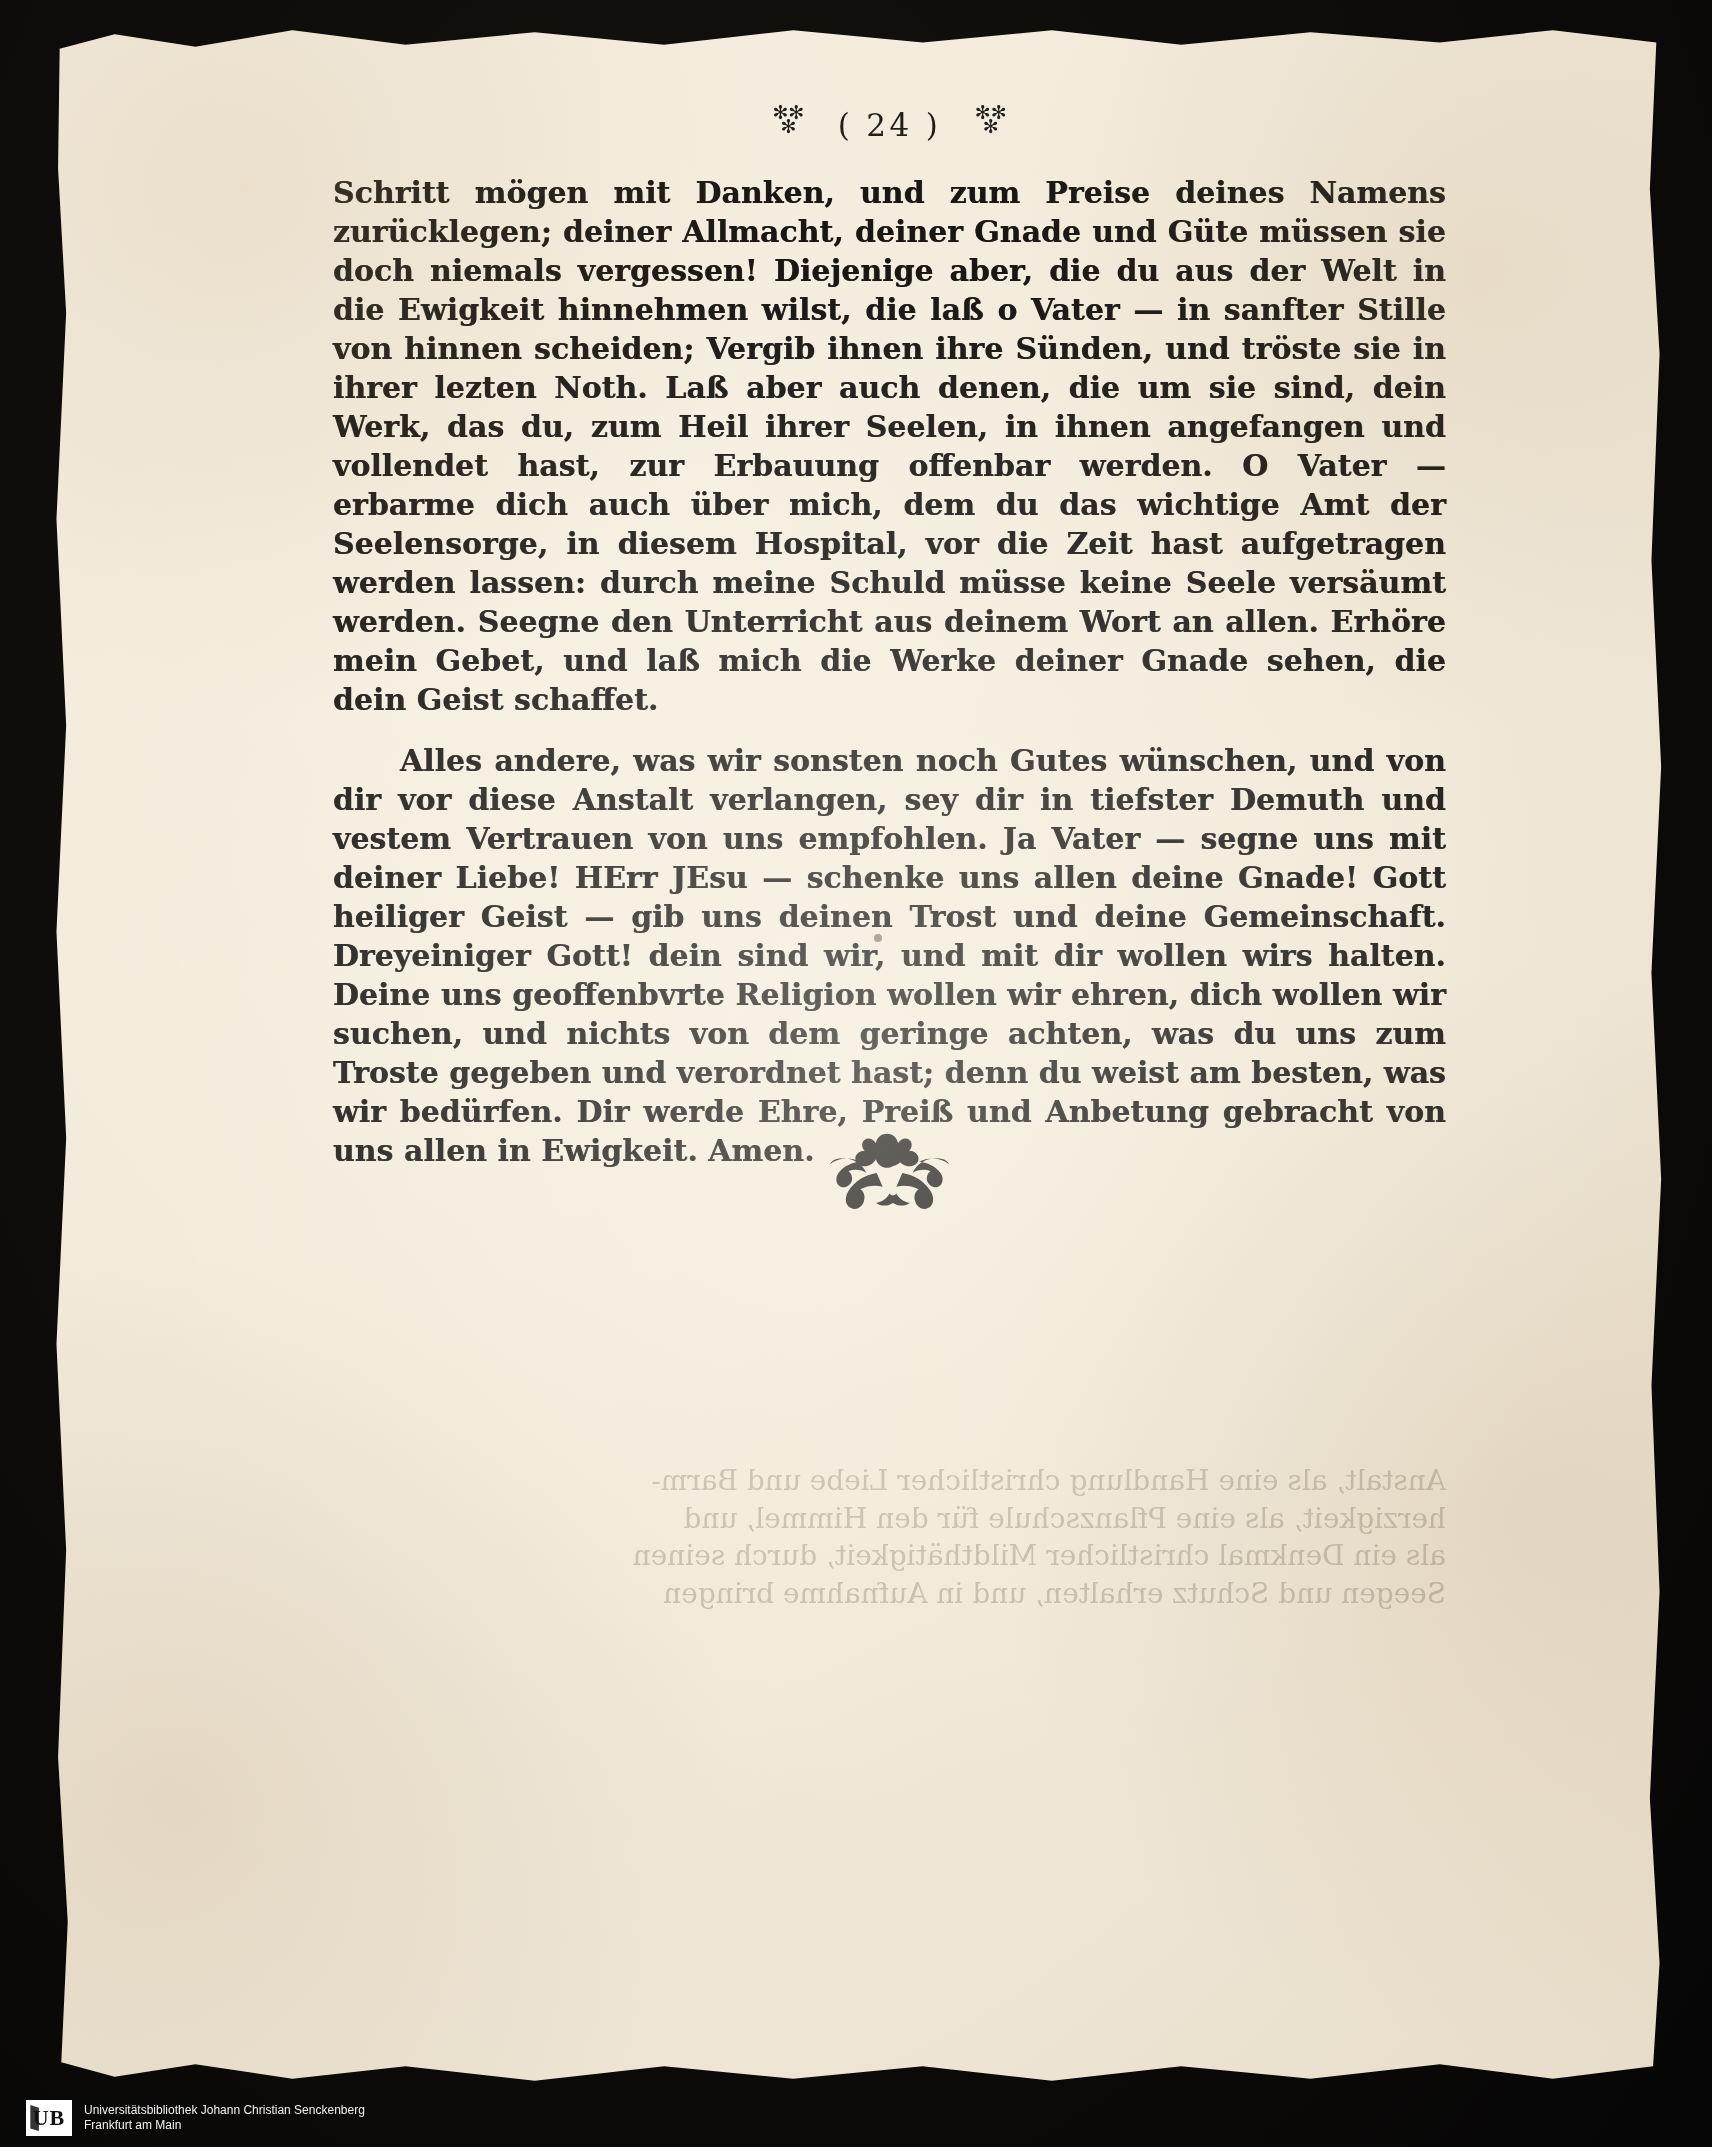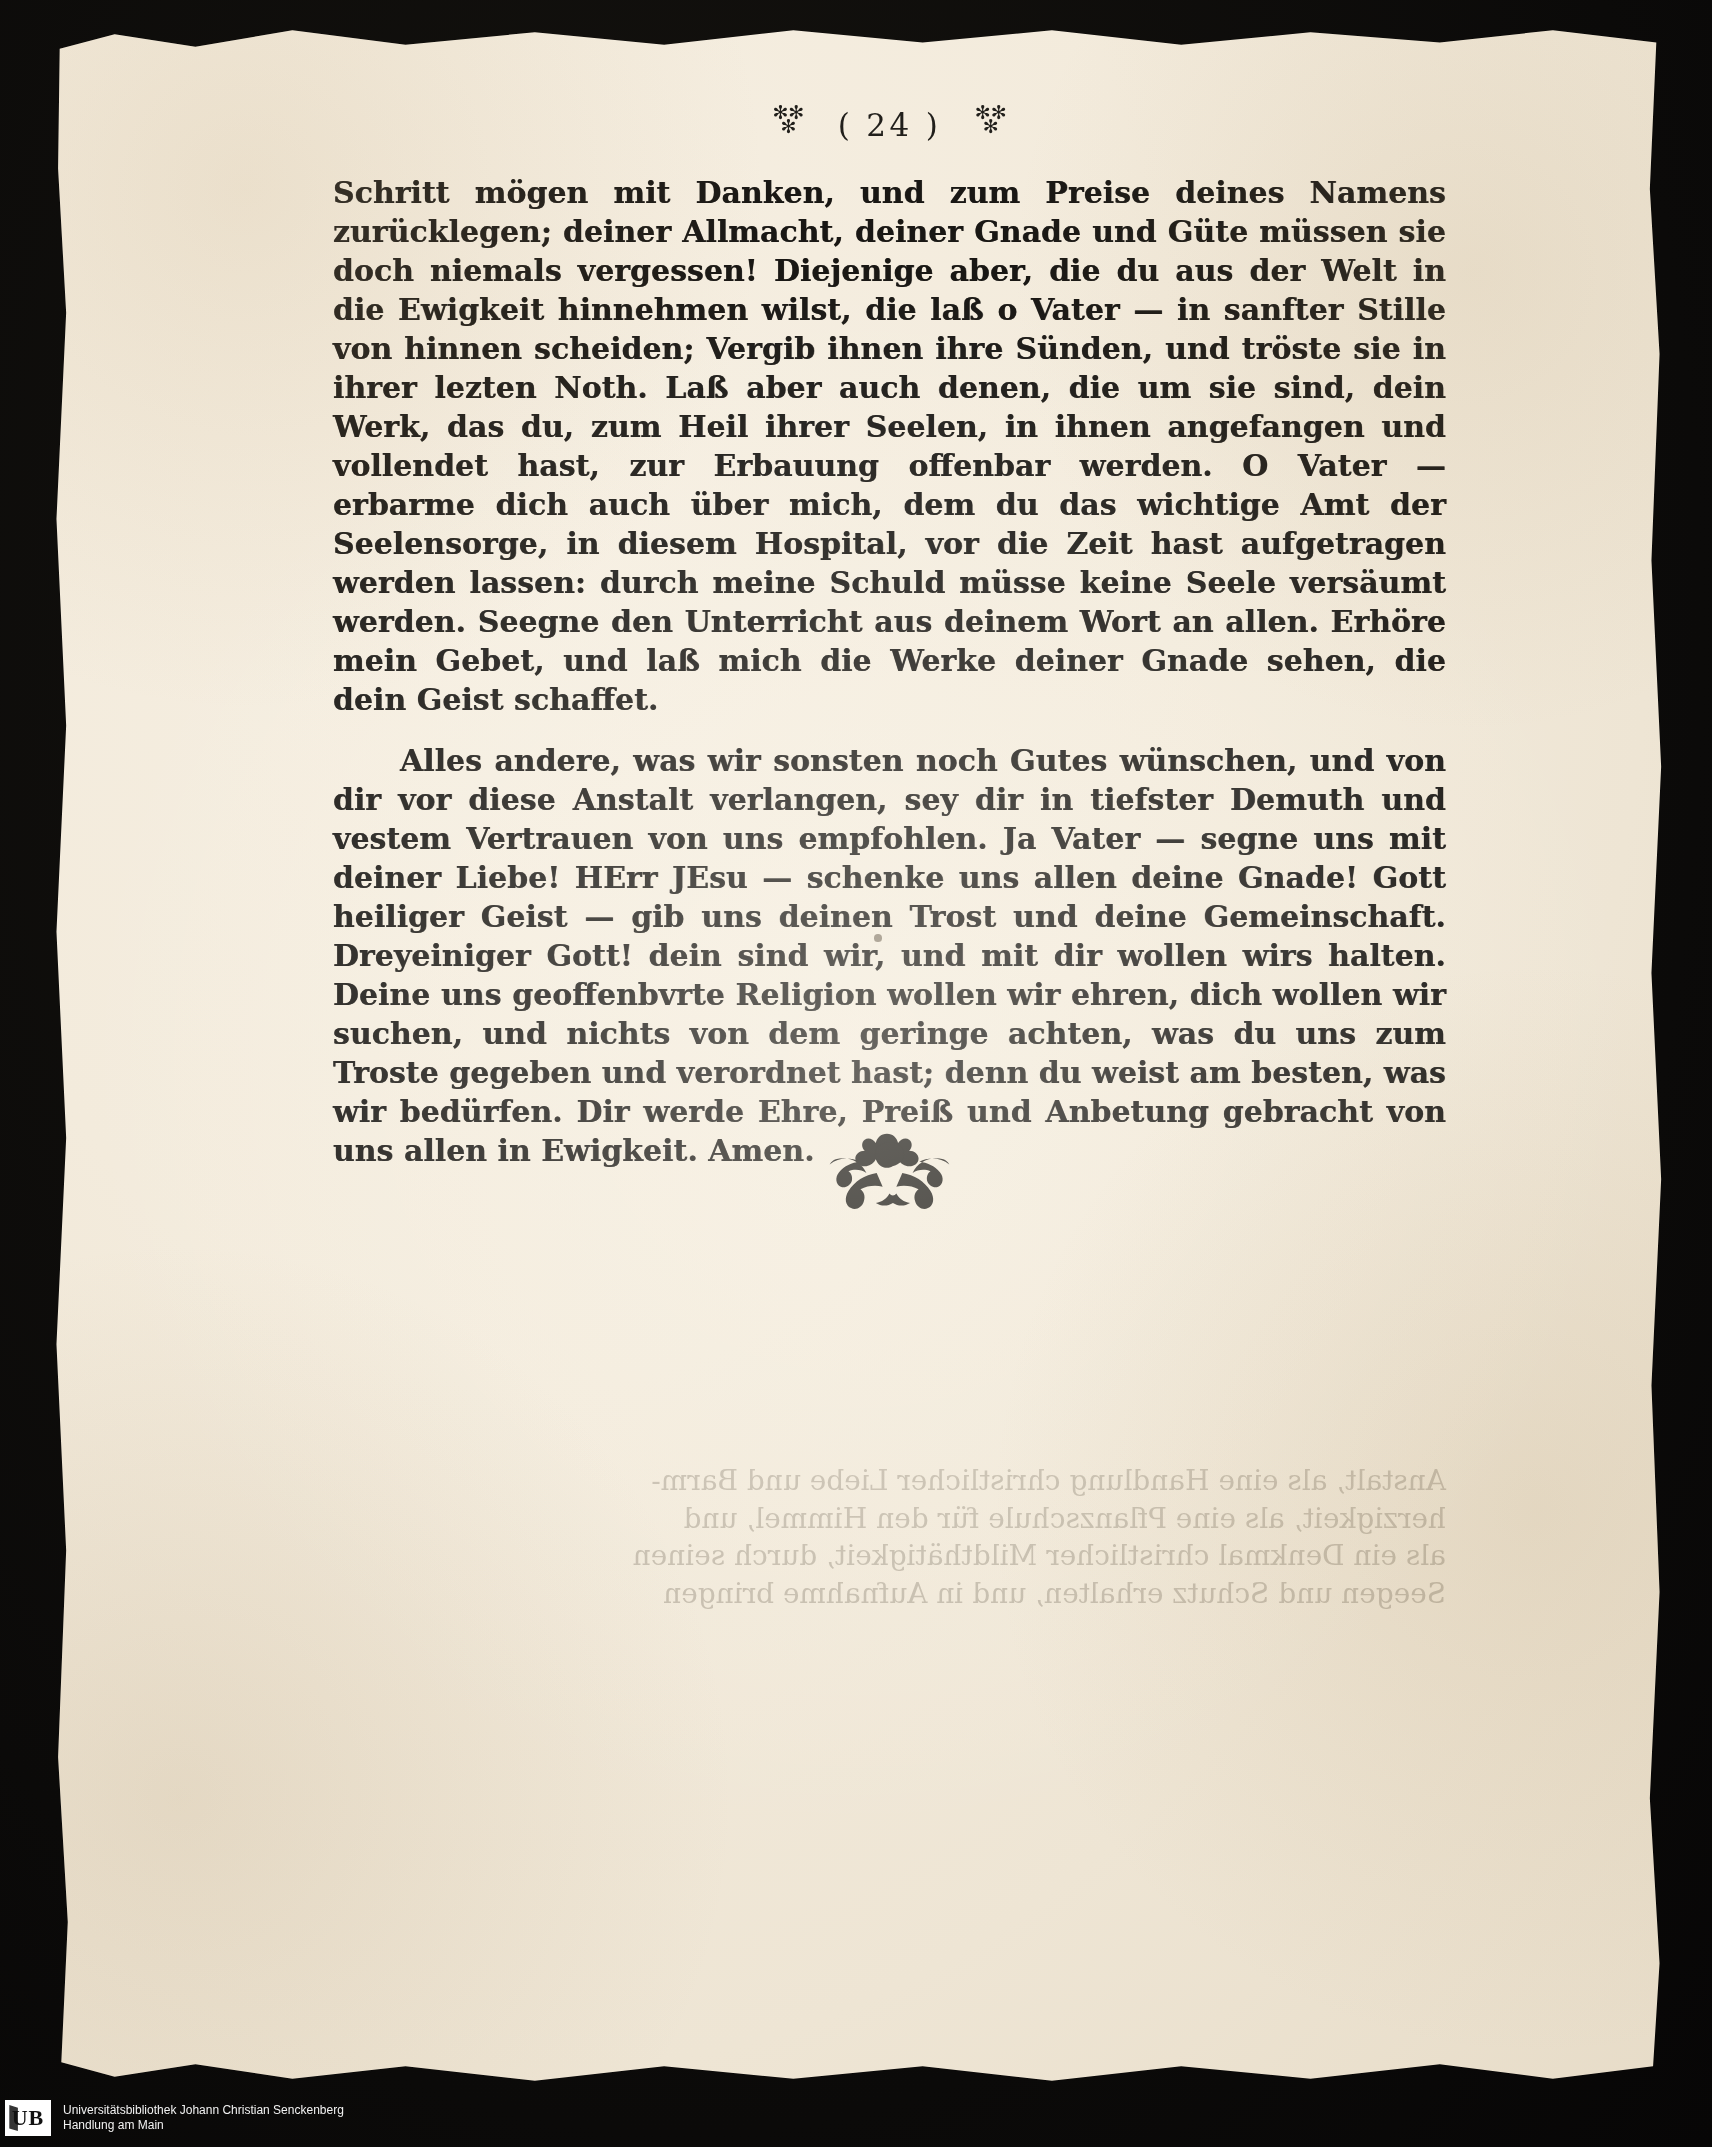--- a/index.html
+++ b/index.html
@@ -160,21 +160,21 @@
   
   .footer {
     position: absolute;
     left: 0;
     bottom: 0;
     width: 1712px;
     height: 60px;
     display: flex;
     align-items: center;
     gap: 12px;
-    padding-left: 5px;
+    padding-left: 26px;
     box-sizing: border-box;
   }
   .ub-logo {
     width: 46px;
     height: 36px;
     background: #ffffff;
     color: #111;
     font-family: "Liberation Serif", serif;
     font-size: 22px;
     font-weight: 700;
@@ -245,18 +245,18 @@
       <div>als ein Denkmal christlicher Mildthätigkeit, durch seinen</div>
       <div>Seegen und Schutz erhalten, und in Aufnahme bringen</div>
     </div>
 
   </div>
 
   <div class="footer">
     <div class="ub-logo">UB</div>
     <div class="ub-text">
       <div>Universitätsbibliothek Johann Christian Senckenberg</div>
-      <div>Handlung am Main</div>
+      <div>Frankfurt am Main</div>
     </div>
   </div>
 
 </div>
 
 
 </body></html>

